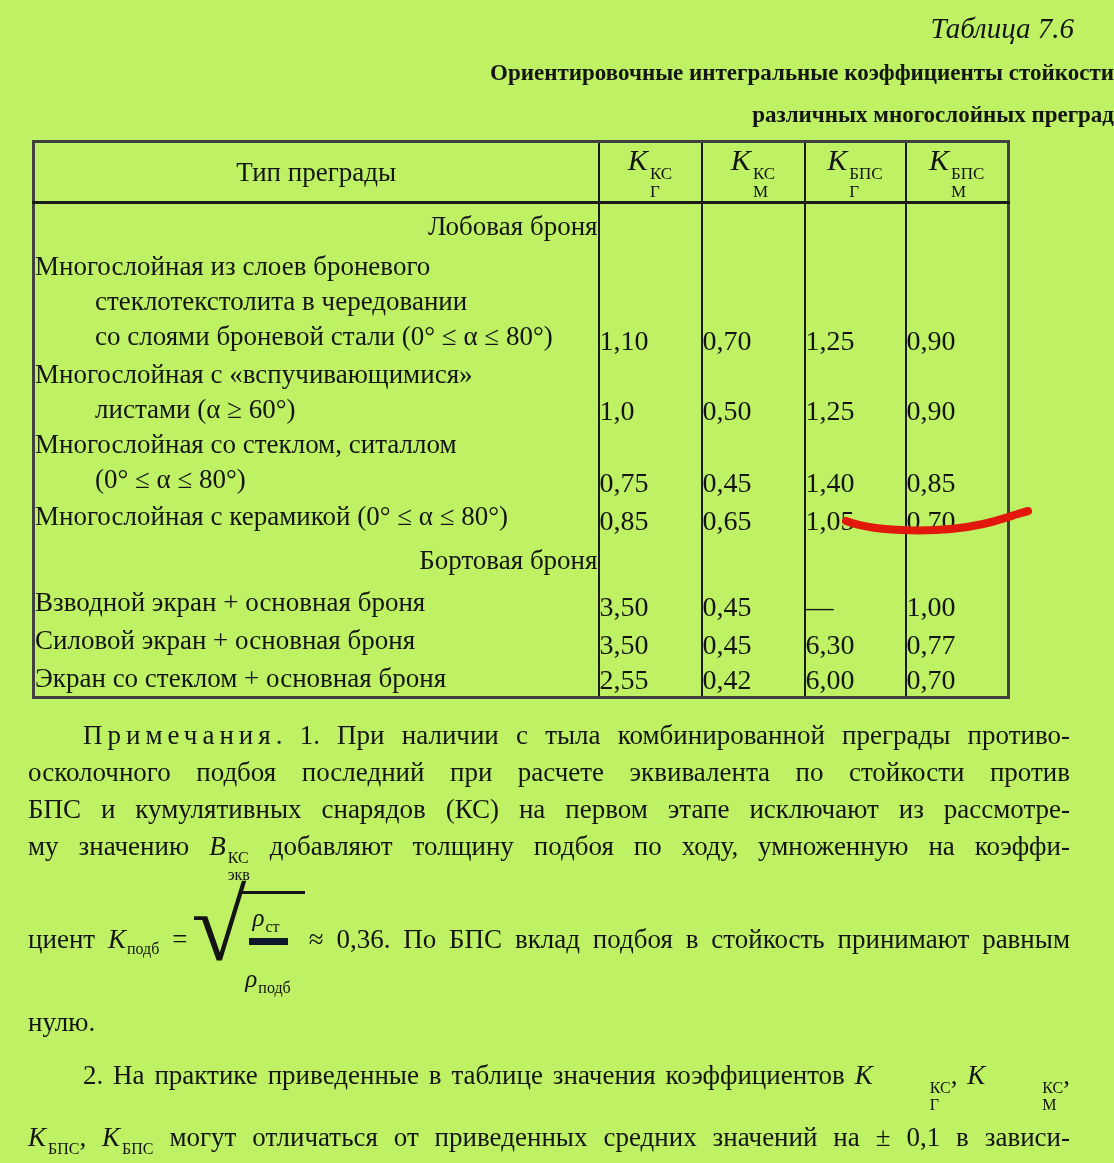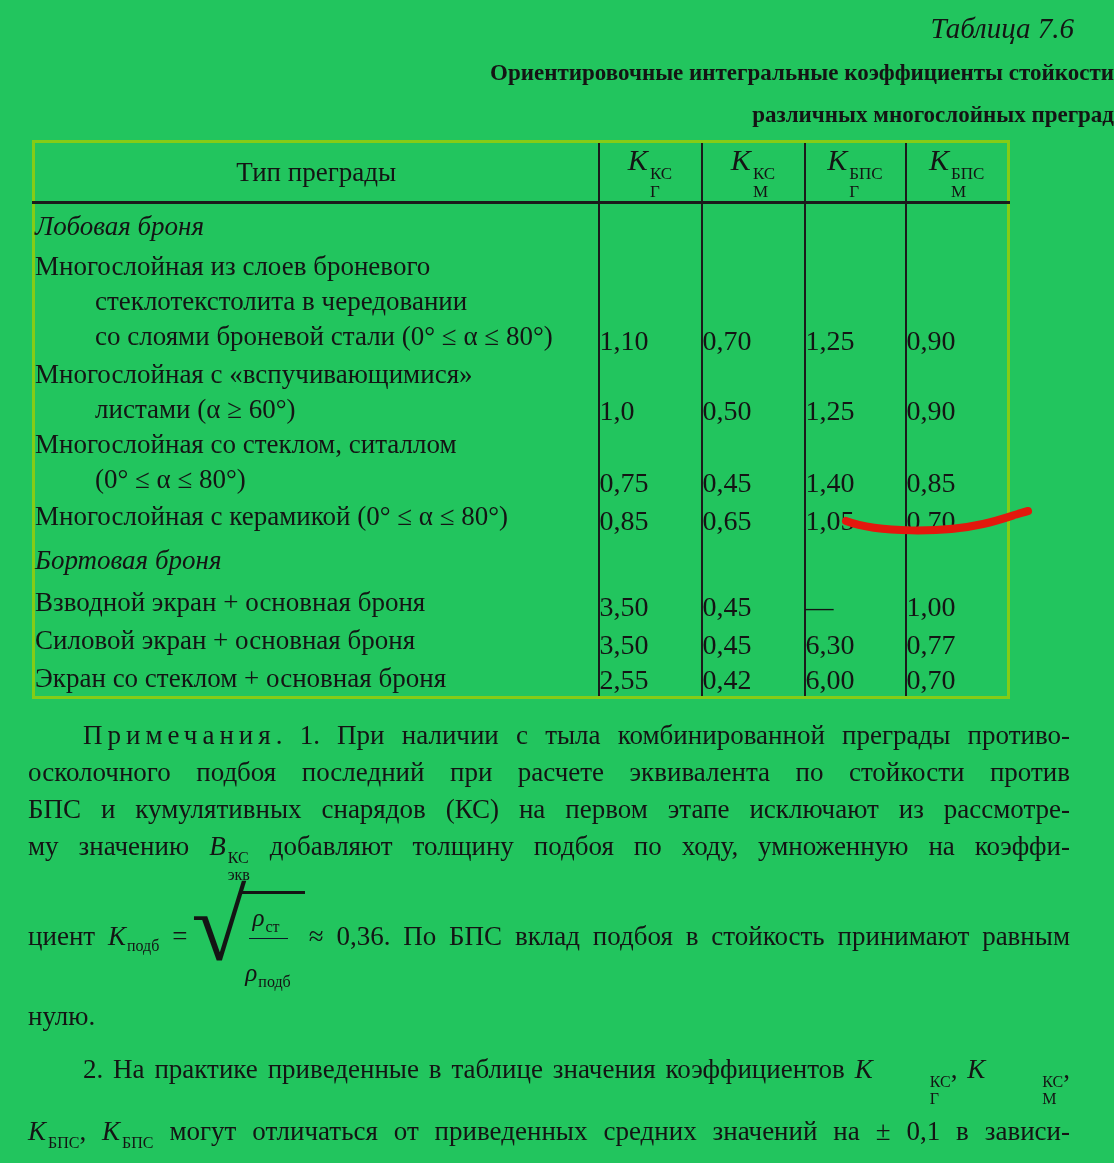--- a/index.html
+++ b/index.html
@@ -1,19 +1,19 @@
 <!DOCTYPE html>
 <html><head>
 <meta charset="utf-8">
 <style>
   html,body{margin:0;padding:0;background:#ffffff;}
   .page{
     position:relative;
     width:1114px;height:1163px;
-    background:#22c55e;
+    background:#bef264;
     color:#141414;
     font-family:"Liberation Serif","DejaVu Serif",serif;
     overflow:hidden;
   }
   
   .caption{
     margin-top:12px;
     padding-right:40px;
     text-align:right;
     font-style:italic;
@@ -28,28 +28,28 @@
     line-height:42px;
   }
   
   table.coef{
     border-collapse:collapse;
     table-layout:fixed;
     margin:4px 0 0 32px;
     width:975px;
     font-size:27px;
   }
-  table.coef{border:3px solid #84cc16;}
+  table.coef{border:3px solid #404040;}
   table.coef td{border-left:2px solid #1b1b1b;padding:0;}
   table.coef td:first-child{border-left:none;}
   tr.thead td{border-bottom:3px solid #1b1b1b;text-align:center;vertical-align:middle;}
   tr.thead{height:46px;}
   td.lbl{vertical-align:top;padding:1px 4px 0 8px;line-height:35px;}
   td.val{vertical-align:bottom;text-align:left;padding-bottom:3px;font-size:28px;}
-  tr.sect td.lbl{ text-align:left;font-style:italic;vertical-align:middle;padding:0;}
+  tr.sect td.lbl{ text-align:right;vertical-align:middle;padding:0;}
   .ln{display:block;}
   .ln.ind{padding-left:60px;}
   
   .msym{white-space:nowrap;}
   .msym i{font-size:30px;}
   .mstack{
     display:inline-flex;flex-direction:column;align-items:flex-start;
     font-size:17px;line-height:1.05;vertical-align:-0.55em;
     font-style:normal;margin-left:2px;
   }
@@ -69,21 +69,21 @@
   .spread{letter-spacing:5px;}
   .fline{margin-top:4px;}
   .fline .msym i, .notes .msym i{font-size:27px;}
   .notes .mstack{font-size:16px;}
   .lsub{font-size:16px;font-style:normal;vertical-align:-6px;margin-left:1px;}
   
   .sqrt{display:inline-flex;align-items:flex-start;vertical-align:middle;margin:0 4px;}
   .rad{font-size:100px;line-height:0.78;font-weight:400;margin-right:-5px;}
   .radicand{border-top:3px solid #141414;padding:5px 14px 0 4px;margin-top:3px;}
   .frac{display:inline-flex;flex-direction:column;align-items:center;font-size:25px;}
-  .frac .num{padding:0 8px 2px 4px;border-bottom:1px solid #0f172a;line-height:1.1;}
+  .frac .num{padding:0 8px 2px 4px;border-bottom:7px solid #0f172a;line-height:1.1;}
   .frac .den{padding-top:20px;line-height:1.1;}
   .nul{margin-top:6px;line-height:40px;}
   .n2l{line-height:46px;}
   
   .red-anno{position:absolute;left:838px;top:506px;pointer-events:none;}
 </style>
 </head>
 <body>
 
 <div class="page">

